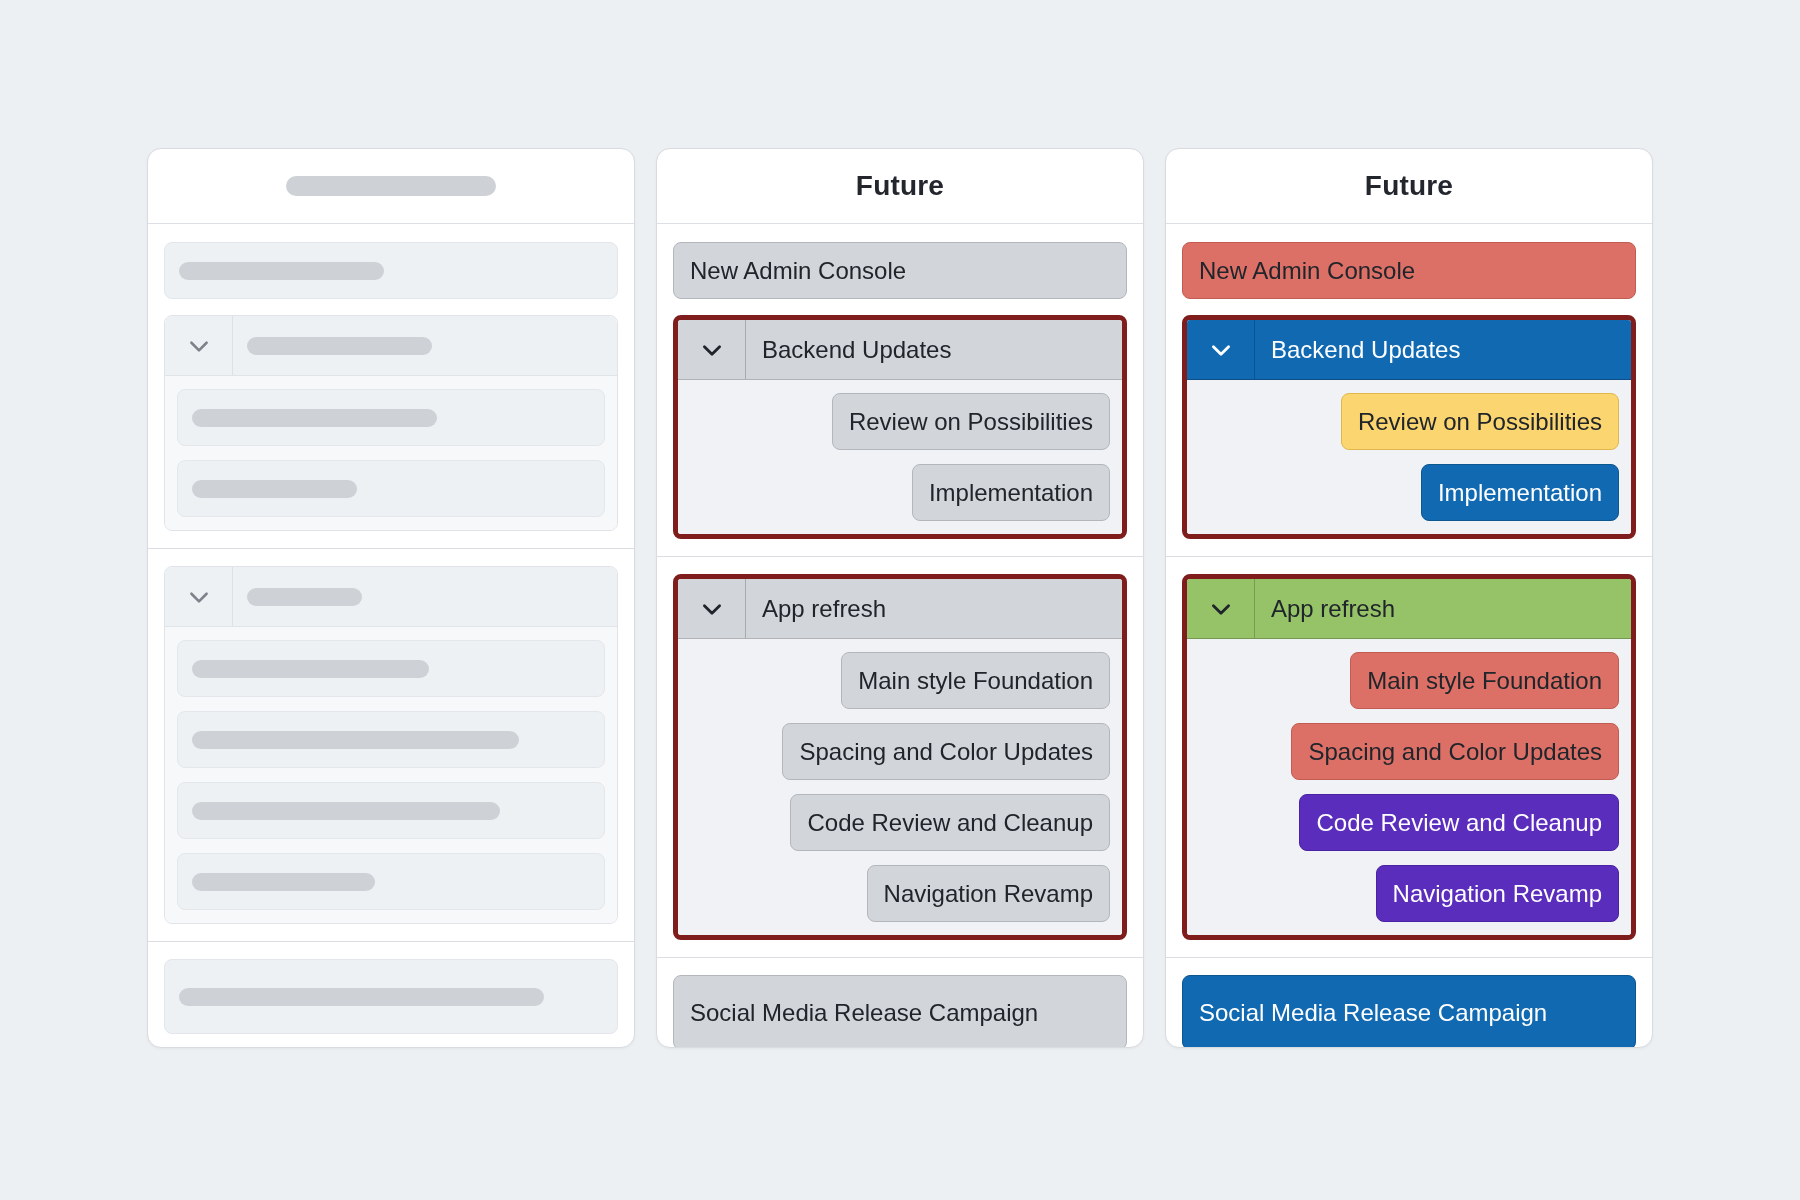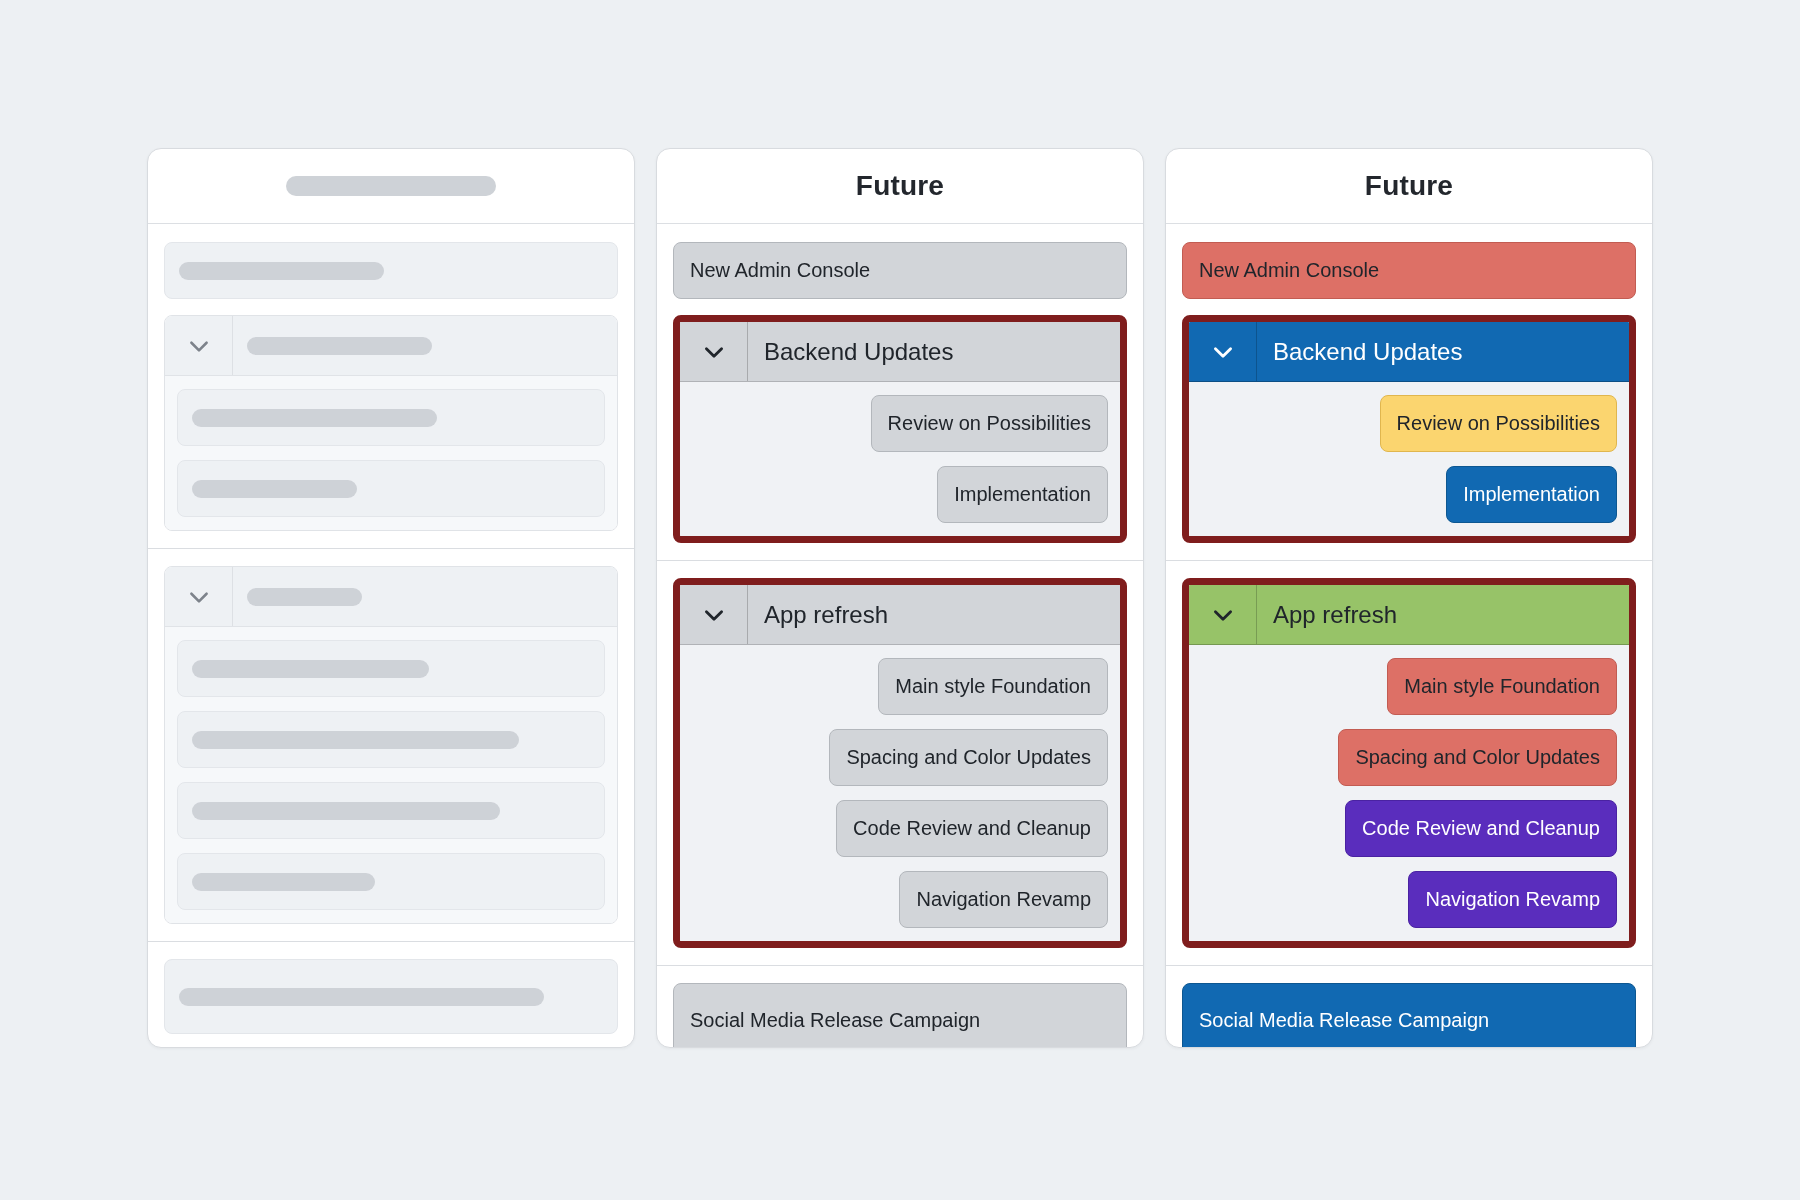--- a/index.html
+++ b/index.html
@@ -36,28 +36,28 @@
 
   
   .item {
     height:57px; flex:0 0 57px;
     border-radius:8px;
     border:1px solid #b3b7bc;
     background:#d2d5d9;
     color:#20252b;
     display:flex; align-items:center;
     padding:0 16px;
-    font-size:20px; font-weight:500;
+    font-size:24px; font-weight:500;
   }
   .item.tall { height:75px; flex:0 0 75px; }
   .item.spaced { margin-bottom:16px; }
 
   
   .group {
-    border:7px solid #7f1d1d;
+    border:5px solid #7f1d1d;
     border-radius:8px;
     overflow:hidden;
     flex:0 0 auto;
   }
   .group-header {
     height:60px;
     background:#d2d5d9;
     color:#20252b;
     display:flex; align-items:stretch;
     border-bottom:1px solid rgba(0,0,0,0.16);

